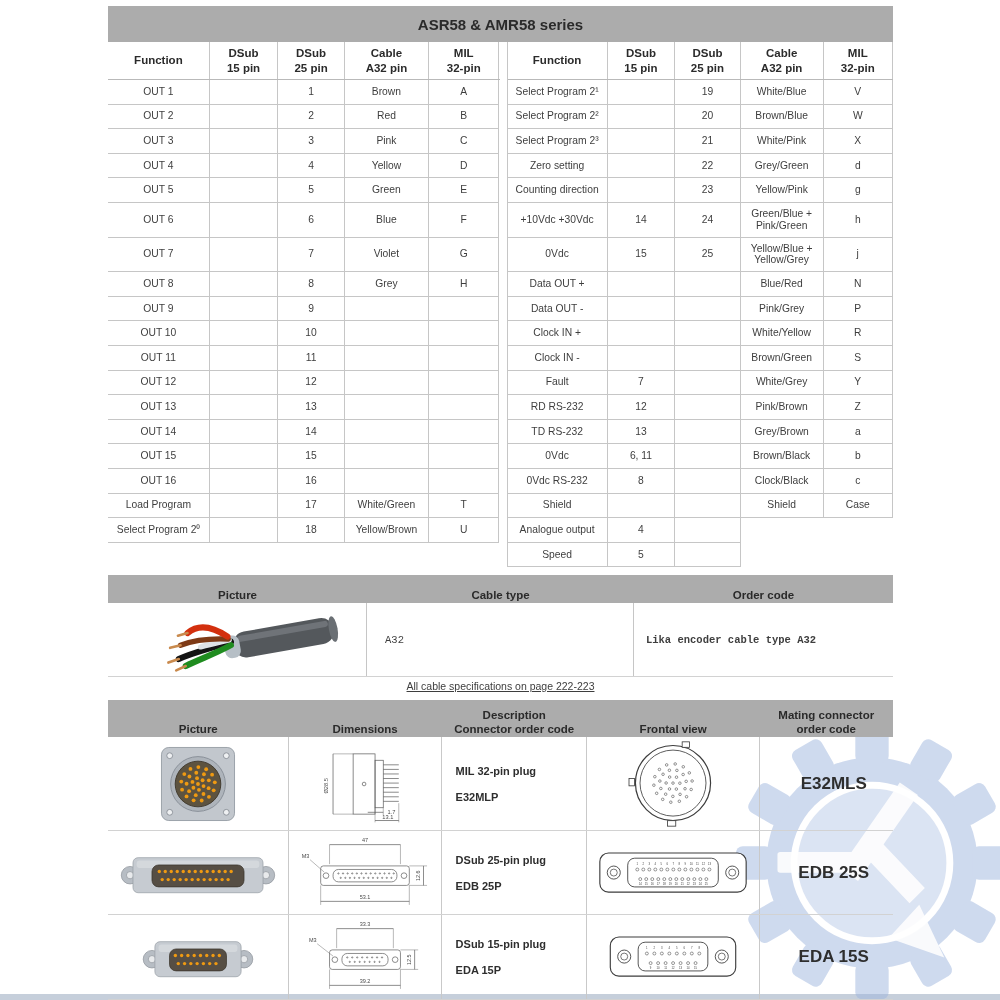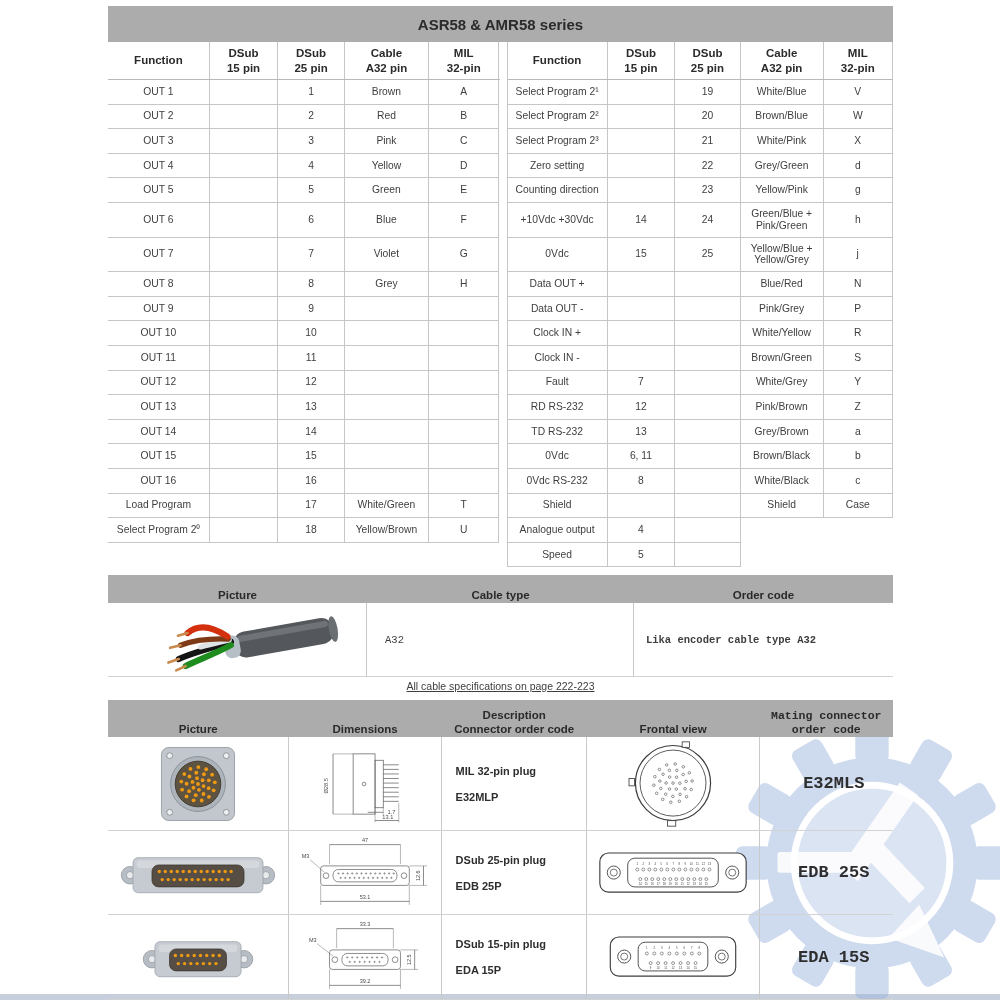--- a/index.html
+++ b/index.html
@@ -41,21 +41,21 @@
   .cable-row{display:flex;height:73px;border-bottom:1px solid #d2d2d2;}
   .cable-row .ccell{box-sizing:border-box;display:flex;align-items:center;font-family:Liberation Mono, monospace;}
   .cable-row .ccell:nth-child(1){width:33%;justify-content:center;border-right:1px solid #c6c6c6;}
   .cable-row .ccell:nth-child(2){width:34%;padding-left:18px;font-size:10.5px;border-right:1px solid #c6c6c6;}
   .cable-row .ccell:nth-child(3){width:33%;padding-left:12px;font-size:10.5px;font-weight:bold;}
   .note-line{left:108px;top:680px;width:785px;text-align:center;font-size:10.5px;color:#3e3e3e;z-index:2;text-decoration:underline;}
   
   .conn-table{left:108px;top:700px;width:785px;z-index:2;}
   .conn-table .gray-head{height:37px;}
   .conn-c1{width:23%;} .conn-c2{width:19.5%;} .conn-c3{width:18.5%;}
-  .conn-c4{width:22%;} .conn-c5{width:17%;font-family:Liberation Mono, monospace;}
+  .conn-c4{width:22%;} .conn-c5{width:17%;}
   .conn-row{display:flex;border-bottom:1px solid #d2d2d2;background:transparent;}
   .conn-row .ccell{box-sizing:border-box;display:flex;align-items:center;justify-content:center;
                    border-right:1px solid #c9c9c9;background:transparent;}
   .conn-row .ccell:last-child{border-right:none;}
   .desc-cell{flex-direction:column;align-items:flex-start !important;justify-content:center;
              padding-left:14px;gap:14px;}
   .desc-line{font-weight:bold;font-size:11px;color:#2e2e2e;}
   .mating-code{font-weight:bold;font-size:17px;color:#2e2e2e;padding-left:15px;}
   
   .pins-hollow circle{fill:#fff;stroke:#3c3c3c;stroke-width:0.6;}
@@ -335,21 +335,21 @@
             <div class="pcell c-function">0Vdc</div>
             <div class="pcell c-dsub15">6, 11</div>
             <div class="pcell c-dsub25"></div>
             <div class="pcell c-cable">Brown/Black</div>
             <div class="pcell c-mil">b</div>
           </div>
           <div class="prow">
             <div class="pcell c-function">0Vdc RS-232</div>
             <div class="pcell c-dsub15">8</div>
             <div class="pcell c-dsub25"></div>
-            <div class="pcell c-cable">White/Black</div>
+            <div class="pcell c-cable">Clock/Black</div>
             <div class="pcell c-mil">c</div>
           </div>
           <div class="prow">
             <div class="pcell c-function">Shield</div>
             <div class="pcell c-dsub15"></div>
             <div class="pcell c-dsub25"></div>
             <div class="pcell c-cable">Shield</div>
             <div class="pcell c-mil">Case</div>
           </div>
           <div class="prow">

